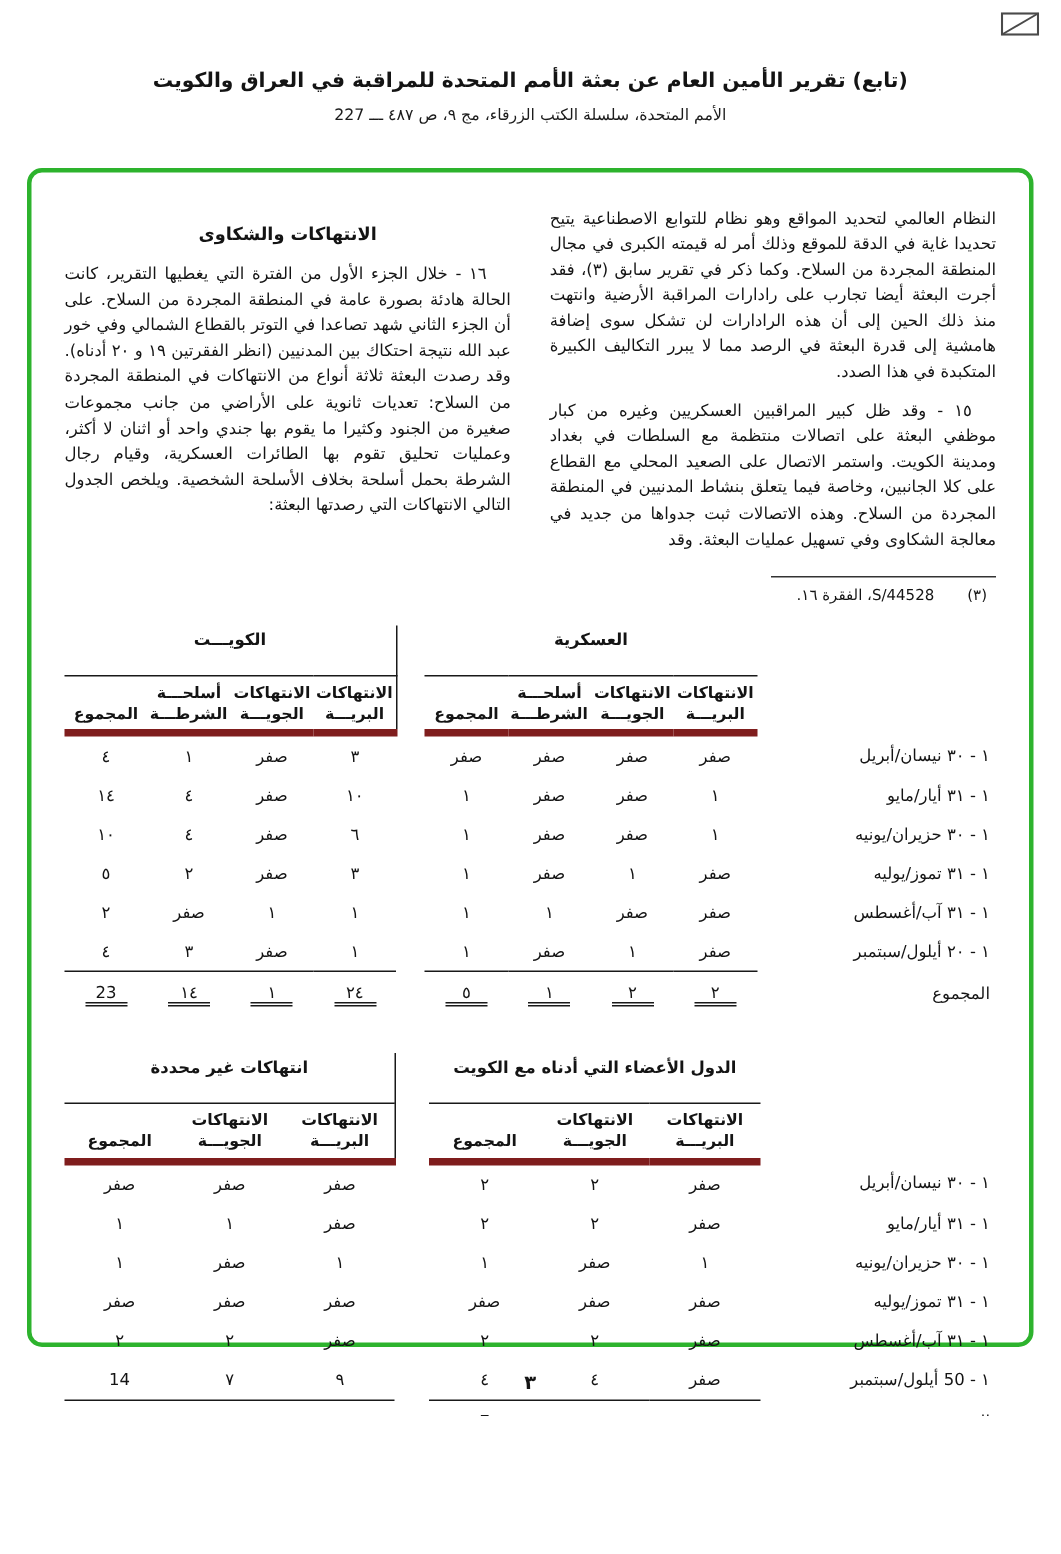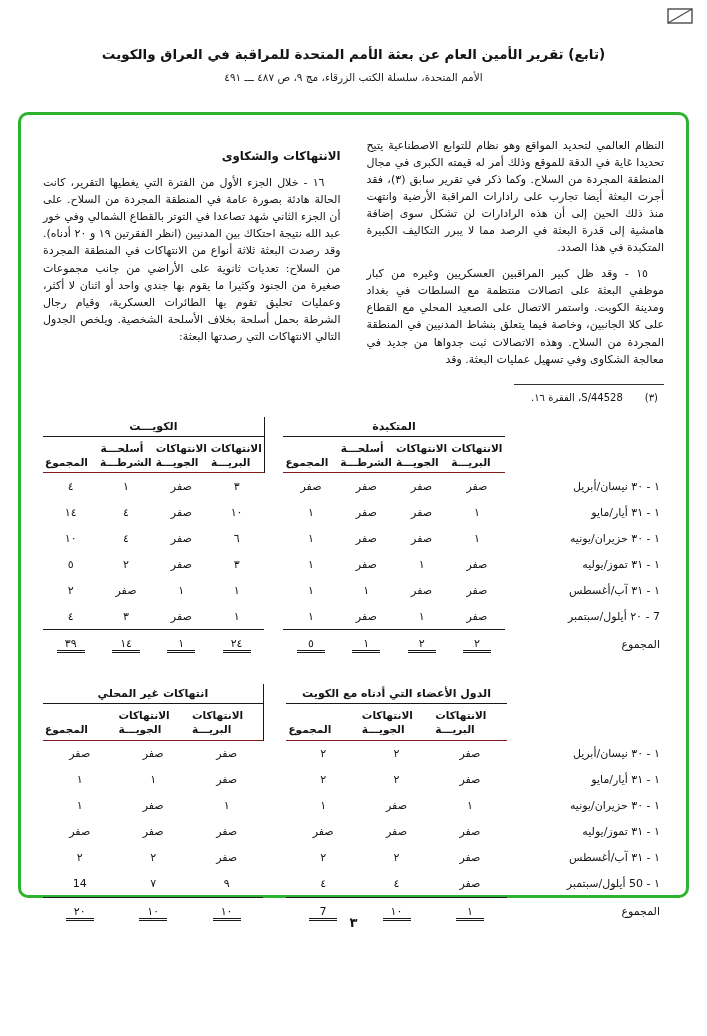--- a/index.html
+++ b/index.html
@@ -14,33 +14,33 @@
   .doc-subtitle { font-size:10.5px; margin-top:9px; color:#1c1c1c; }
   .greenbox {
     position:absolute; left:18px; right:18px; top:112px; bottom:46px;
     border:3px solid #2db32d; border-radius:10px;
     padding:22px 22px 14px; direction:rtl; box-sizing:border-box;
   }
   .cols { display:flex; gap:26px; }
   .col { flex:1; font-size:11px; line-height:1.55; text-align:justify; }
   .col p { margin:0 0 9px; }
   .num-para { text-indent:16px; }
-  .section-heading { font-weight:bold; font-size:11.8px; margin:10px 0 9px; }
+  .section-heading { text-align:center; font-weight:bold; font-size:11.8px; margin:10px 0 9px; }
   .footnote { margin-top:16px; font-size:10px; }
   .fn-rule { width:150px; border-top:1px solid #333; margin-bottom:5px; }
   .fn-line { display:flex; gap:22px; padding-right:6px; }
   .data-table {
     width:100%; border-collapse:collapse; direction:rtl;
     font-size:11px; table-layout:fixed;
   }
   #t1 { margin-top:12px; }
   #t2 { margin-top:26px; }
   .data-table th, .data-table td { padding:3px 2px; }
-  th.grp  { font-weight:bold; border-bottom:1px solid #191919; padding-bottom:3px; text-align:center; white-space:nowrap; font-size:11px; }
-  th.colh { font-weight:bold; white-space:pre-line; border-bottom:1px solid #7f1d1d; vertical-align:bottom; line-height:1.3; text-align:left; font-size:10.5px; padding-top:5px; }
+  th.grp  { font-weight:bold; border-bottom:1px solid #191919; padding-bottom:17px; text-align:center; white-space:nowrap; font-size:11px; }
+  th.colh { font-weight:bold; white-space:pre-line; border-bottom:5px solid #7f1d1d; vertical-align:bottom; line-height:1.3; text-align:center; font-size:10.5px; padding-top:5px; }
   th.lblh { border:none; }
   th.sph  { border-left:1px solid #191919; }
   td.val  { text-align:center; }
   td.lbl  { white-space:nowrap; padding-right:4px; }
   tr.total-row td.val { border-top:1px solid #191919; padding-top:5px; }
   tr.total-row td.val .v { border-bottom:3px double #191919; display:inline-block; min-width:20px; padding:0 4px; }
   tbody tr td { height:20px; }
   .page-number { position:absolute; bottom:14px; left:0; width:100%; text-align:center; font-size:13px; font-weight:bold; }
 </style>
 </head>
@@ -50,21 +50,21 @@
 
   <div class="corner-icon">
     <svg width="26" height="16" viewBox="0 0 26 16">
       <rect x="1" y="1" width="24" height="14" fill="none" stroke="#4a4a4a" stroke-width="1.4"></rect>
       <line x1="1" y1="15" x2="25" y2="1" stroke="#4a4a4a" stroke-width="1.2"></line>
     </svg>
   </div>
 
   <div class="doc-header">
     <div class="doc-title">(تابع) تقرير الأمين العام عن بعثة الأمم المتحدة للمراقبة في العراق والكويت</div>
-    <div class="doc-subtitle">الأمم المتحدة، سلسلة الكتب الزرقاء، مج ٩، ص ٤٨٧ ـــ ٤٩١</div>
+    <div class="doc-subtitle">الأمم المتحدة، سلسلة الكتب الزرقاء، مج ٩، ص ٤٨٧ ـــ 227</div>
   </div>
 
   <div class="greenbox">
 
     <div class="cols">
       <div class="col">
         <p>النظام العالمي لتحديد المواقع وهو نظام للتوابع الاصطناعية يتيح تحديدا غاية في الدقة للموقع وذلك أمر له قيمته الكبرى في مجال المنطقة المجردة من السلاح. وكما ذكر في تقرير سابق (٣)، فقد أجرت البعثة أيضا تجارب على رادارات المراقبة الأرضية وانتهت منذ ذلك الحين إلى أن هذه الرادارات لن تشكل سوى إضافة هامشية إلى قدرة البعثة في الرصد مما لا يبرر التكاليف الكبيرة المتكبدة في هذا الصدد.</p>
         <p class="num-para">١٥ - وقد ظل كبير المراقبين العسكريين وغيره من كبار موظفي البعثة على اتصالات منتظمة مع السلطات في بغداد ومدينة الكويت. واستمر الاتصال على الصعيد المحلي مع القطاع على كلا الجانبين، وخاصة فيما يتعلق بنشاط المدنيين في المنطقة المجردة من السلاح. وهذه الاتصالات ثبت جدواها من جديد في معالجة الشكاوى وفي تسهيل عمليات البعثة. وقد</p>
         <div class="footnote">
           <div class="fn-rule"></div>
@@ -89,21 +89,21 @@
           <col style="width:52px">
         <col style="width:18px">
         <col style="width:52px">
           <col style="width:52px">
           <col style="width:52px">
           <col style="width:52px">
       </colgroup>
       <thead>
         <tr>
           <th class="lblh" rowspan="2"></th>
-          <th class="grp" colspan="4">المتكبدة</th>
+          <th class="grp" colspan="4">العسكرية</th>
           <th class="sph" rowspan="2"></th>
           <th class="grp" colspan="4">الكويـــت</th>
         </tr>
         <tr>
           <th class="colh">الانتهاكات
 البريـــة</th>
           <th class="colh">الانتهاكات
 الجويـــة</th>
           <th class="colh">أسلحـــة
 الشرطـــة</th>
@@ -172,63 +172,63 @@
             <td class="val"><span class="v">صفر</span></td>
             <td class="val"><span class="v">١</span></td>
             <td class="val"><span class="v">١</span></td>
             <td class="sp"></td>
             <td class="val"><span class="v">١</span></td>
             <td class="val"><span class="v">١</span></td>
             <td class="val"><span class="v">صفر</span></td>
             <td class="val"><span class="v">٢</span></td>
           </tr>
           <tr>
-            <td class="lbl"><span class="v">7 - ٢٠ أيلول/سبتمبر</span></td>
+            <td class="lbl"><span class="v">١ - ٢٠ أيلول/سبتمبر</span></td>
             <td class="val"><span class="v">صفر</span></td>
             <td class="val"><span class="v">١</span></td>
             <td class="val"><span class="v">صفر</span></td>
             <td class="val"><span class="v">١</span></td>
             <td class="sp"></td>
             <td class="val"><span class="v">١</span></td>
             <td class="val"><span class="v">صفر</span></td>
             <td class="val"><span class="v">٣</span></td>
             <td class="val"><span class="v">٤</span></td>
           </tr>
           <tr class="total-row">
             <td class="lbl"><span class="v">المجموع</span></td>
             <td class="val"><span class="v">٢</span></td>
             <td class="val"><span class="v">٢</span></td>
             <td class="val"><span class="v">١</span></td>
             <td class="val"><span class="v">٥</span></td>
             <td class="sp"></td>
             <td class="val"><span class="v">٢٤</span></td>
             <td class="val"><span class="v">١</span></td>
             <td class="val"><span class="v">١٤</span></td>
-            <td class="val"><span class="v">٣٩</span></td>
+            <td class="val"><span class="v">23</span></td>
           </tr>
         </tbody>
     </table>
 
     <table class="data-table" id="t2">
       <colgroup>
         <col style="width:150px">
         <col style="width:70px">
           <col style="width:70px">
           <col style="width:70px">
         <col style="width:22px">
         <col style="width:70px">
           <col style="width:70px">
           <col style="width:70px">
       </colgroup>
       <thead>
         <tr>
           <th class="lblh" rowspan="2"></th>
           <th class="grp" colspan="3">الدول الأعضاء التي أدناه مع الكويت</th>
           <th class="sph" rowspan="2"></th>
-          <th class="grp" colspan="3">انتهاكات غير المحلي</th>
+          <th class="grp" colspan="3">انتهاكات غير محددة</th>
         </tr>
         <tr>
           <th class="colh">الانتهاكات
 البريـــة</th>
           <th class="colh">الانتهاكات
 الجويـــة</th>
           <th class="colh">المجموع</th>
           <th class="colh">الانتهاكات
 البريـــة</th>
           <th class="colh">الانتهاكات

